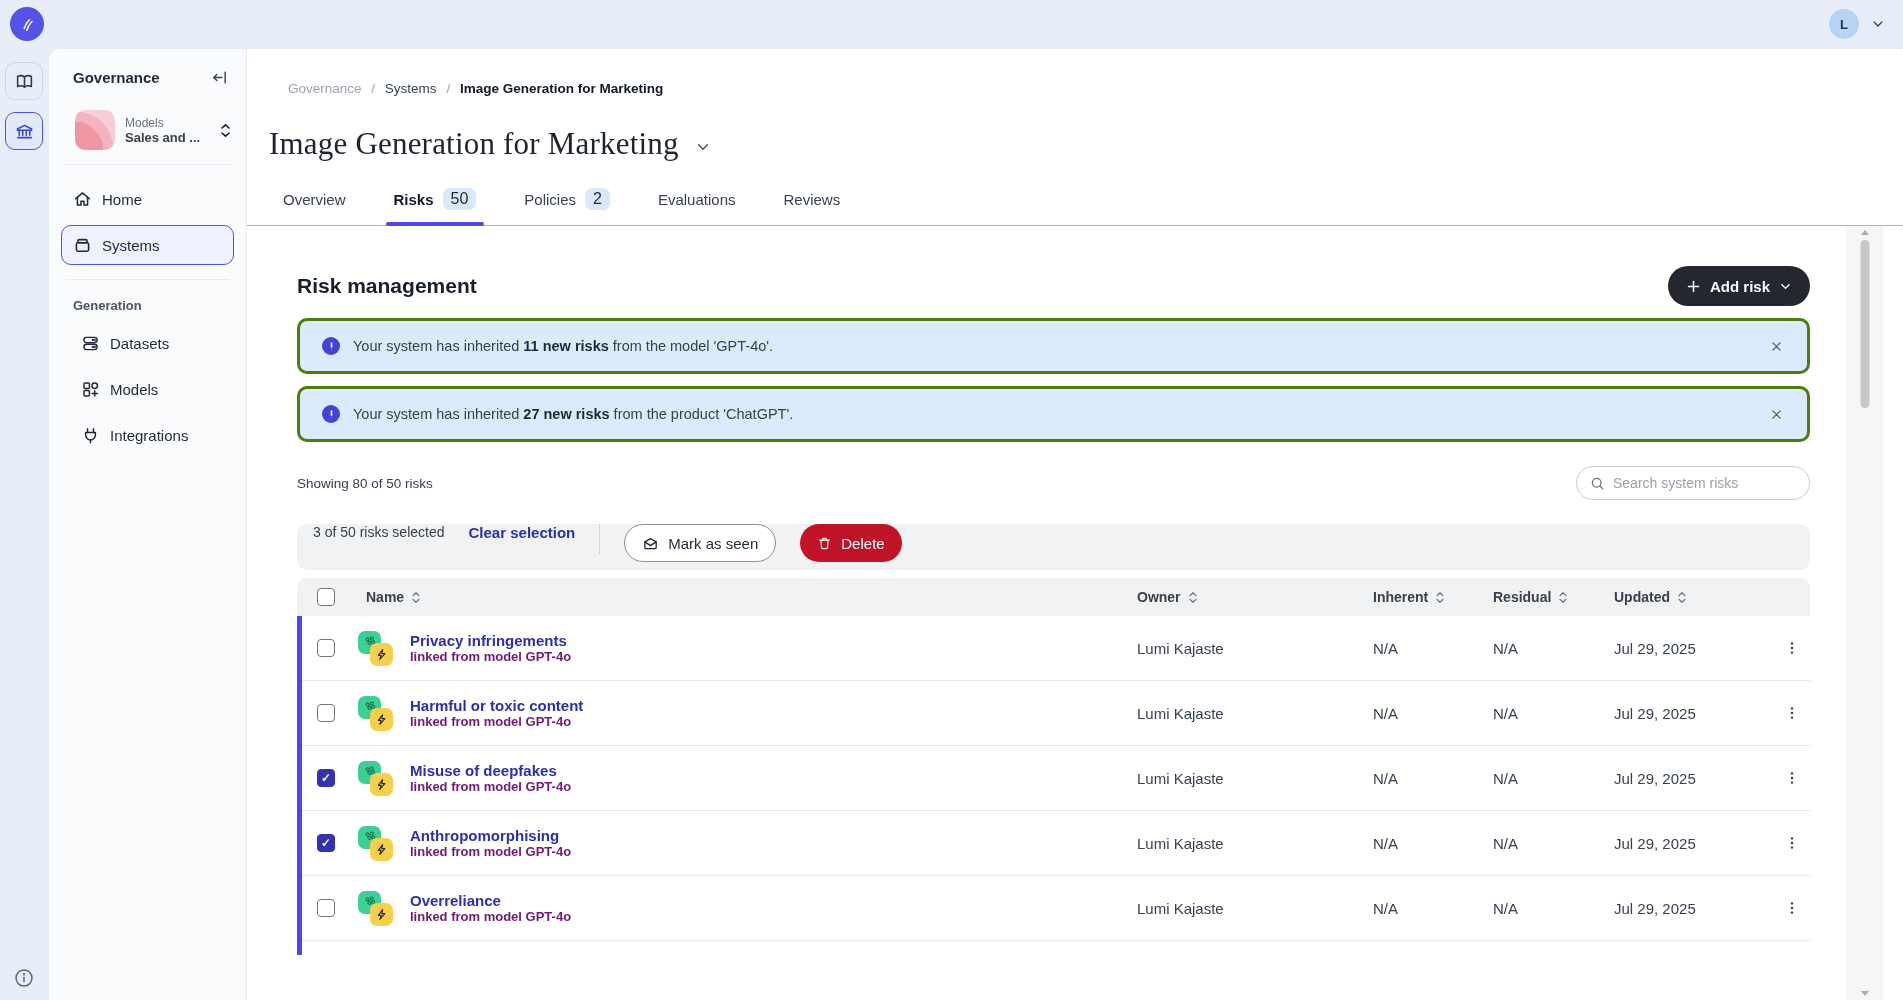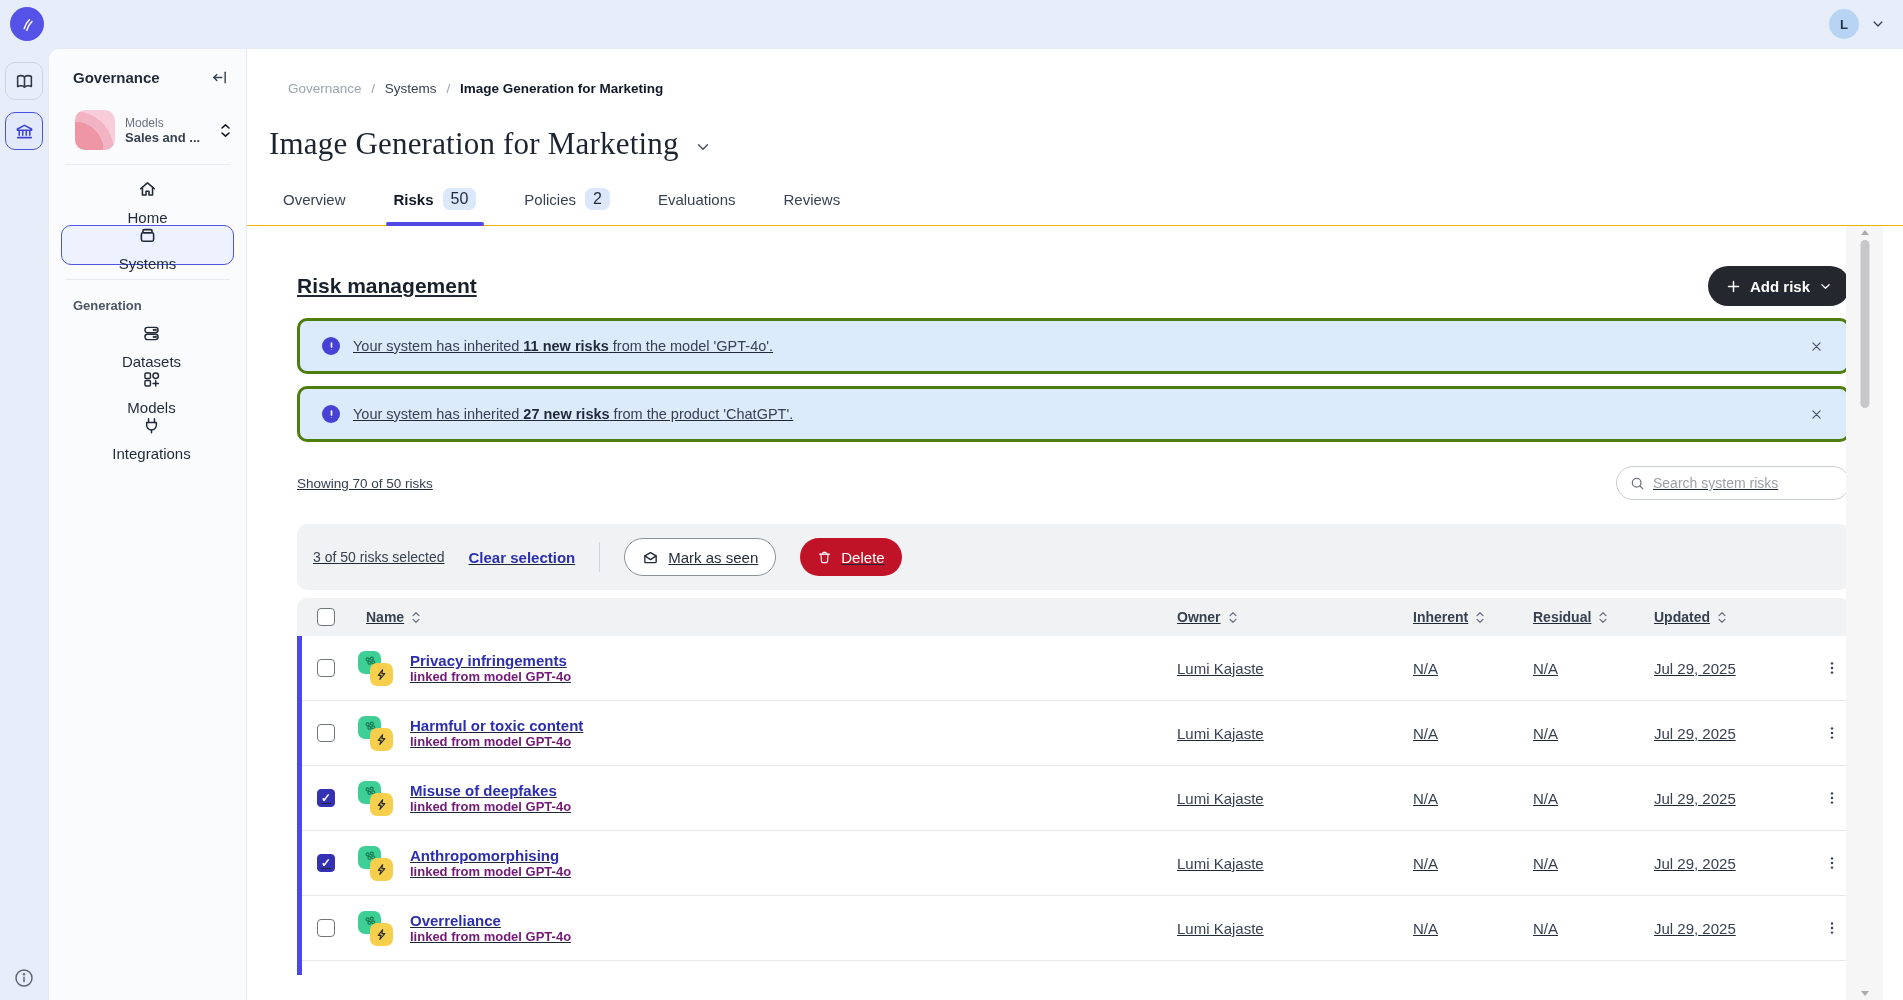--- a/index.html
+++ b/index.html
@@ -34,21 +34,21 @@
   .sb-title { font-size: 15px; font-weight: 700; color: #1f2937; }
   .collapse-btn { color: #374151; cursor: pointer; }
   .sb-space { display: flex; align-items: center; gap: 10px; margin: 24px 2px 6px; padding-left: 12px; }
   .space-tile { width: 40px; height: 40px; border-radius: 10px; flex-shrink: 0;
     background: radial-gradient(circle at 0% 100%, #ee96a4 0 50%, #f2b3c2 50% 68%, #f8cdd9 68%); }
   .space-text { flex: 1; min-width: 0; }
   .space-label { font-size: 12px; color: #6b7280; }
   .space-name { font-size: 13px; font-weight: 600; color: #374151; white-space: nowrap; }
   .space-caret { color: #111827; }
   .sb-divider { height: 1px; background: #e9ebf1; margin: 14px 4px; }
-  .sb-item { display: flex; align-items: center; gap: 10px; height: 40px; padding: 0 11px; margin-bottom: 6px; border-radius: 10px; border: 1.5px solid transparent; font-size: 15px; color: #1f2937; cursor: pointer; flex-direction: column; }
+  .sb-item { display: flex; align-items: center; gap: 10px; height: 40px; padding: 0 11px; margin-bottom: 6px; border-radius: 10px; border: 1.5px solid transparent; font-size: 15px; color: #1f2937; cursor: pointer; }
   .sb-item.active { background: #edf2fe; border-color: #4f55e3; }
   .sb-item .sb-icon { color: #1f2937; }
   .sb-section { font-size: 13px; font-weight: 700; color: #4b5563; margin: 18px 0 10px; padding-left: 12px; }
   .sb-item.catalogue { margin-left: 8px; }
 
   
   .main { flex: 1; display: flex; flex-direction: column; min-width: 0; background: #fff; }
   .main-header { padding-top: 32px; }
   .breadcrumb { font-size: 13.5px; padding-left: 41px; margin-bottom: 30px; color: #9ca3af; }
   .breadcrumb .bc-sep { color: #9ca3af; margin: 0 6px; }
@@ -57,41 +57,41 @@
   .title-row { display: flex; align-items: center; gap: 16px; padding-left: 22px; margin-bottom: 26px; }
   .page-title { font-family: "Liberation Serif", serif; font-size: 31px; font-weight: 400; color: #1c2430; letter-spacing: .2px; }
   .title-caret { color: #4b5563; margin-top: 6px; cursor: pointer; }
   .tabs { display: flex; gap: 48px; padding-left: 36px; border-bottom: 1px solid #eab308; }
   .tab { font-size: 15px; color: #374151; padding-bottom: 15px; display: flex; align-items: center; gap: 9px; position: relative; cursor: pointer; }
   .tab.active { color: #111827; font-weight: 700; }
   .tab.active::after { content: ""; position: absolute; left: -8px; right: -8px; bottom: -1px; height: 4px; border-radius: 3px; background: #5148e8; }
   .tab-badge { background: #dbe7fb; color: #1f2937; font-size: 16px; font-weight: 400; border-radius: 7px; padding: 3px 8px; line-height: 1; }
 
   .content-region { flex: 1; position: relative; overflow: hidden; }
-  .content { padding: 40px 53px 0 50px; text-decoration: underline; }
+  .content { padding: 40px 93px 0 50px; }
 
   .content-head { display: flex; align-items: center; justify-content: space-between; }
   .rm-heading { font-size: 21px; font-weight: 700; color: #18202b; }
   .add-btn { height: 40px; border-radius: 20px; background: #24272e; color: #fff; font-size: 15px; font-weight: 600; display: flex; align-items: center; gap: 9px; padding: 0 18px; border: none; cursor: pointer; }
 
   .banner { height: 56px; border-radius: 10px; background: #dcebfc; border: 3px solid #4d7c0f; display: flex; align-items: center; gap: 13px; padding: 0 24px 0 22px; margin-top: 12px; }
   .banner:first-of-type { margin-top: 26px; }
   .banner-icon { width: 18px; height: 18px; border-radius: 50%; background: #4741d6; color: #fff; display: flex; align-items: center; justify-content: center; flex-shrink: 0; }
   .banner-text { flex: 1; font-size: 14.5px; color: #374151; }
   .banner-text b { color: #1f2937; }
   .banner-close { color: #4b5563; cursor: pointer; }
 
   .list-meta { display: flex; align-items: center; justify-content: space-between; margin-top: 24px; }
   .showing { font-size: 13.5px; color: #374151; }
   .search { width: 234px; height: 34px; border: 1px solid #c9ced6; border-radius: 17px; background: #fff; display: flex; align-items: center; gap: 8px; padding: 0 13px; }
   .search svg { color: #6b7280; flex-shrink: 0; }
   .search input { border: none; outline: none; background: transparent; font-size: 14px; color: #374151; width: 100%; font-family: inherit; }
   .search input::placeholder { color: #9aa1ab; }
 
-  .selection-bar { margin-top: 24px; height: 66px; background: #f1f2f3; border-radius: 10px; display: flex; align-items: center; gap: 24px; padding: 0 16px; }
+  .selection-bar { margin-top: 24px; height: 46px; background: #f1f2f3; border-radius: 10px; display: flex; align-items: flex-start; gap: 24px; padding: 0 16px; }
   .sel-count { font-size: 14px; color: #374151; }
   .clear-btn { font-size: 15px; font-weight: 600; color: #2b2fae; background: none; border: none; cursor: pointer; font-family: inherit; }
   .sel-divider { width: 1px; height: 30px; background: #d2d6dc; }
   .seen-btn { height: 38px; border-radius: 19px; border: 1px solid #8b9099; background: #fff; display: flex; align-items: center; gap: 9px; padding: 0 17px; font-size: 15px; color: #1f2937; cursor: pointer; font-family: inherit; }
   .delete-btn { height: 38px; border-radius: 19px; border: none; background: #c11327; color: #ffffff; display: flex; align-items: center; gap: 9px; padding: 0 17px; font-size: 15px; cursor: pointer; font-family: inherit; }
 
   
   .grid-cols { display: grid; grid-template-columns: 50px minmax(0,1fr) 236px 120px 121px 160px 36px; align-items: center; }
   .thead { margin-top: 8px; height: 38px; background: #f1f2f3; border-radius: 10px 10px 0 0; font-size: 14px; font-weight: 600; color: #374151; }
   .th { display: flex; align-items: center; gap: 7px; }
@@ -346,21 +346,21 @@
             </span>
             <span class="banner-text"><span>Your system has inherited </span><b>27 new risks</b><span> from the product 'ChatGPT'.</span></span>
             <span class="banner-close">
               <svg width="13" height="13" viewBox="0 0 18 18" fill="none" stroke="currentColor" stroke-width="1.7" stroke-linecap="round">
                   <path d="M4 4l10 10M14 4L4 14"></path>
                 </svg>
             </span>
           </div>
 
           <div class="list-meta">
-            <span class="showing">Showing 70 of 50 risks</span>
+            <span class="showing">Showing 80 of 50 risks</span>
             <div class="search">
               <span>
                 <svg width="15" height="15" viewBox="0 0 18 18" fill="none" stroke="currentColor" stroke-width="1.5" stroke-linecap="round">
                     <circle cx="8" cy="8" r="5.2"></circle>
                     <path d="M12 12l3.5 3.5"></path>
                   </svg>
               </span>
               <input type="text" placeholder="Search system risks" style="">
             </div>
           </div>

